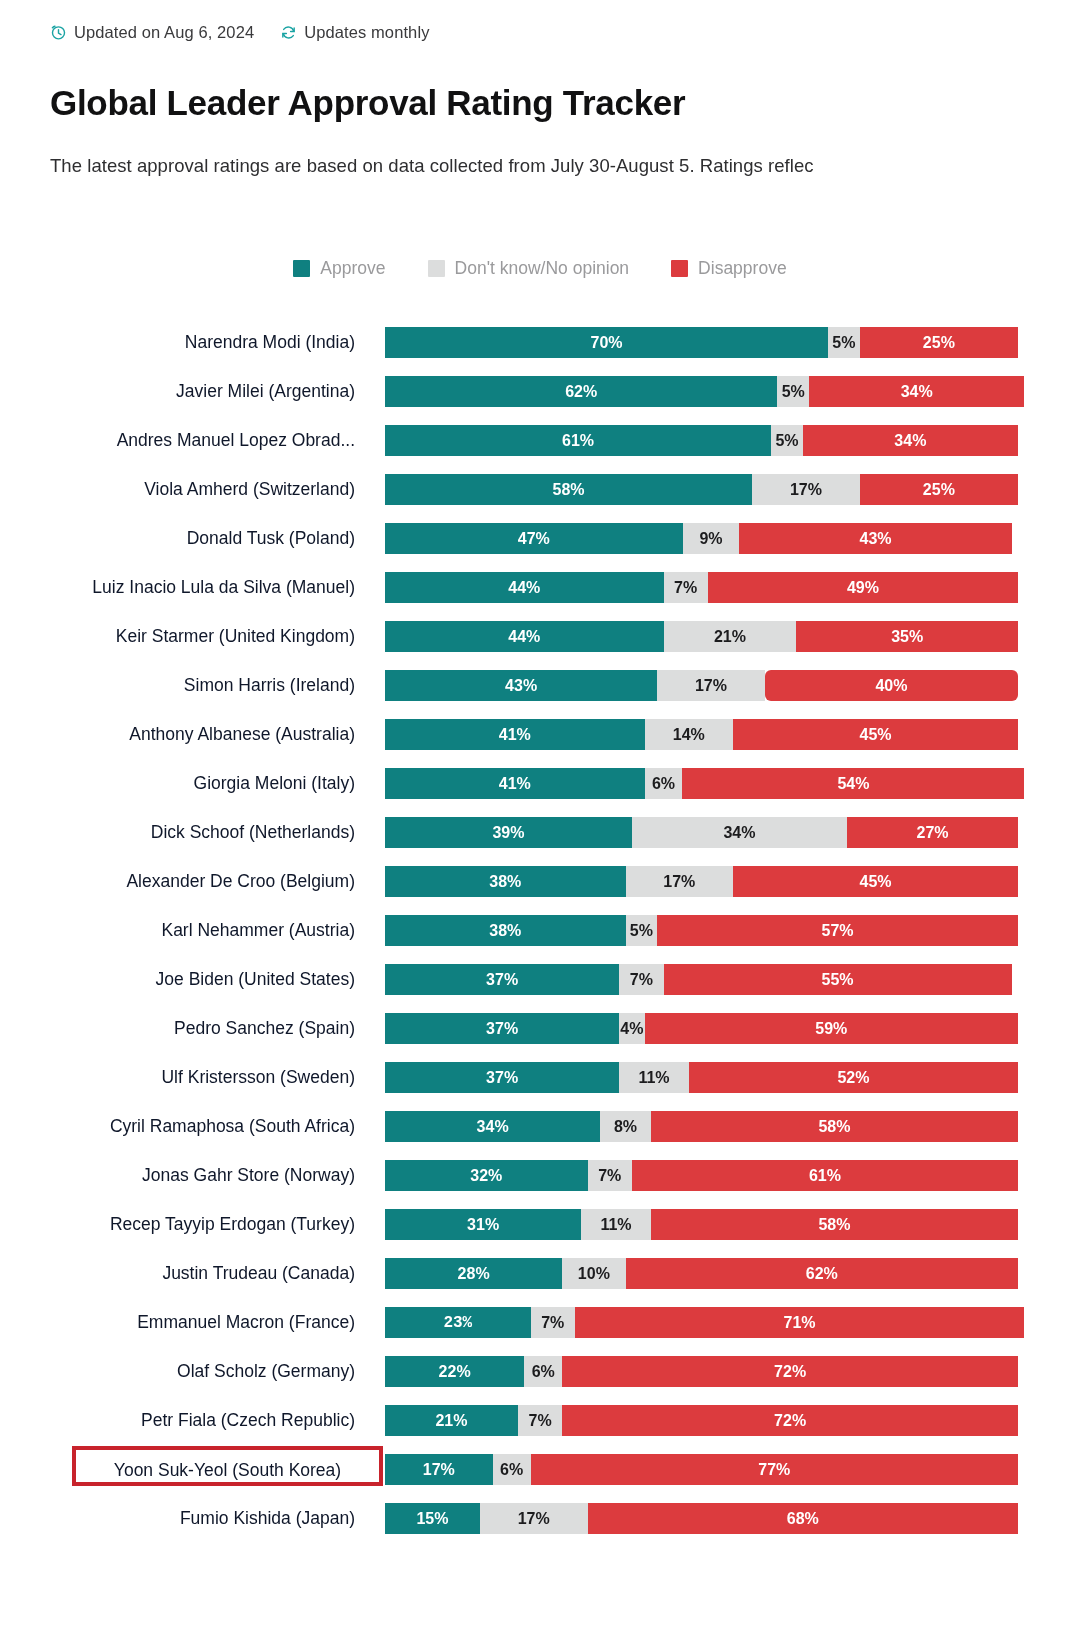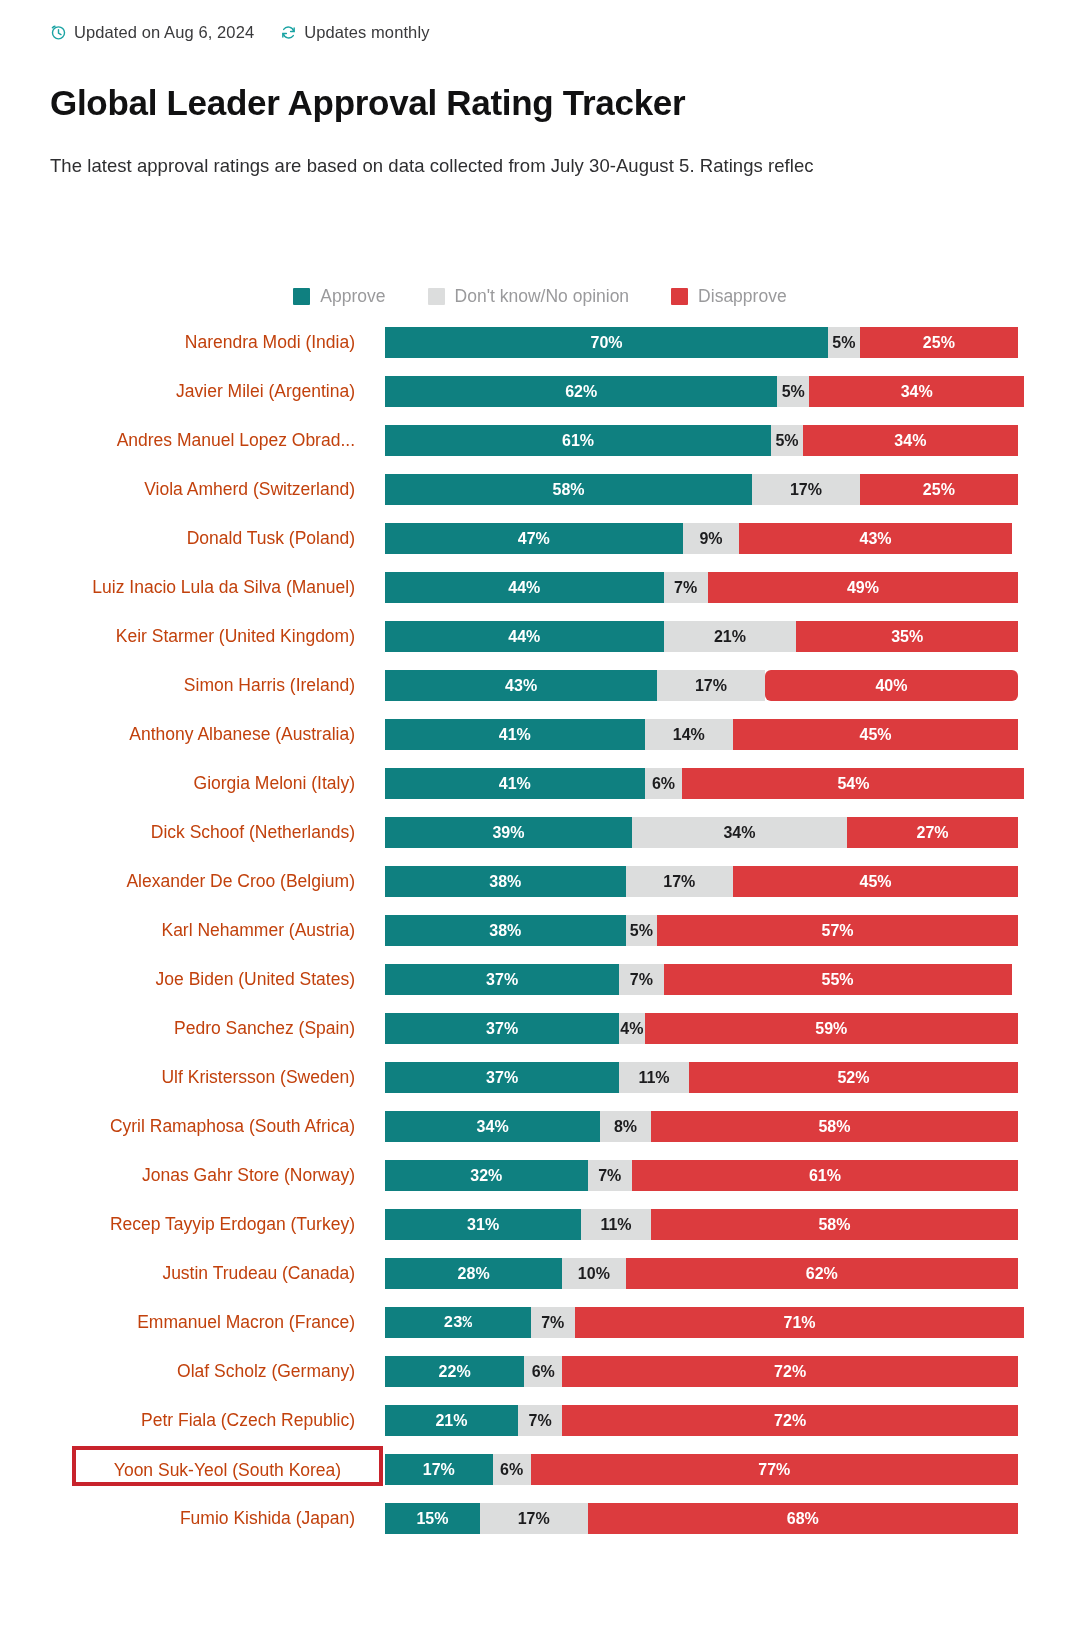--- a/index.html
+++ b/index.html
@@ -69,21 +69,20 @@
   
   #legend {
     position: absolute;
     left: 0;
     top: 258px;
     width: 1080px;
     display: flex;
     justify-content: center;
     align-items: center;
     gap: 42px;
-    margin-top: 28px;
   }
   .legend-item {
     display: flex;
     align-items: center;
     gap: 10px;
   }
   .legend-swatch {
     width: 17px;
     height: 17px;
     flex: 0 0 17px;
@@ -109,21 +108,21 @@
   .row-label {
     position: absolute;
     left: 0;
     top: 0;
     width: 355px;
     height: 49px;
     line-height: 49px;
     text-align: right;
     padding-right: 0;
     font-size: 17.5px;
-    color: #c2410c;
+    color: #0f172a;
     white-space: nowrap;
     overflow: hidden;
     text-overflow: ellipsis;
     box-sizing: border-box;
   }
   .row.highlight .row-label {
     border: 4px solid #C8232C;
     background: #ffffff;
     height: 40px;
     line-height: 40px;

